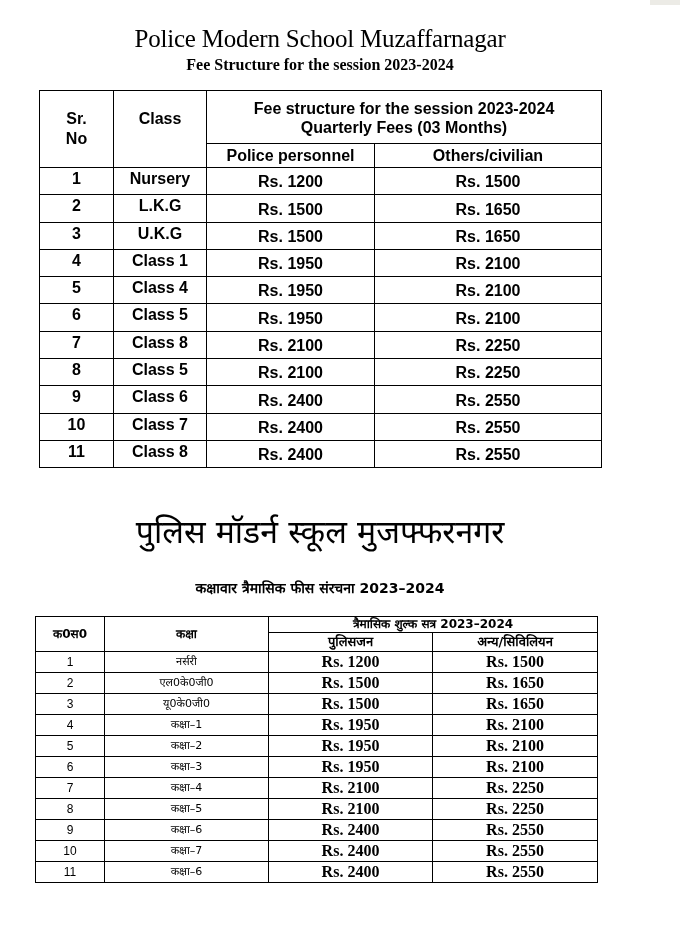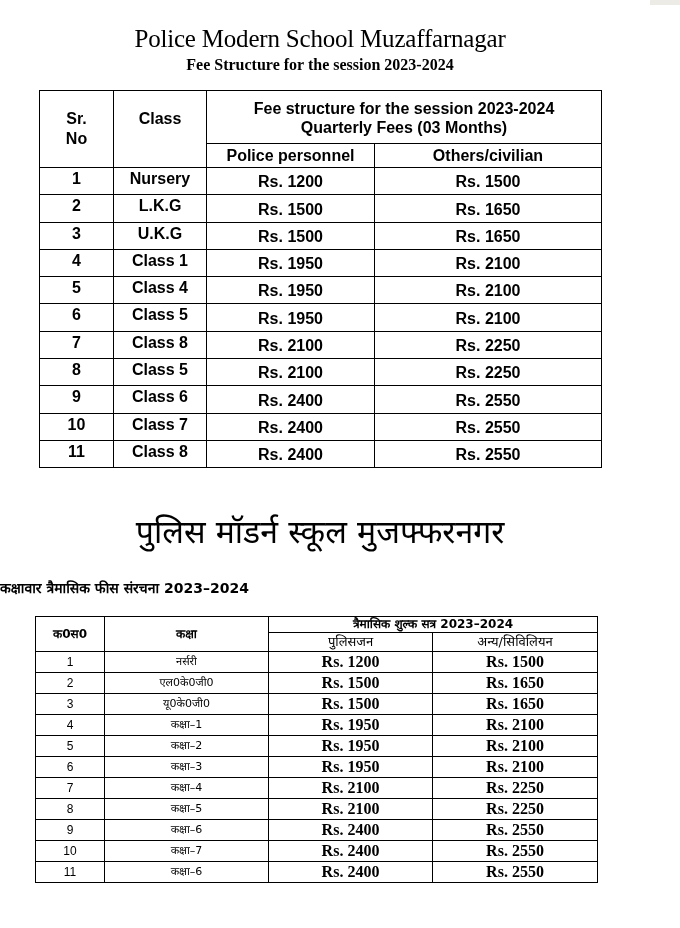--- a/index.html
+++ b/index.html
@@ -21,29 +21,29 @@
   .t1 .h-main { height: 50px; line-height: 19px; padding-top: 2px; }
   .t1 .h-sr { vertical-align: top; padding-top: 18px; line-height: 20px; }
   .t1 .h-class { vertical-align: top; padding-top: 18px; line-height: 20px; }
   .t1 .h-sub { height: 23px; line-height: 23px; }
   .t1 td { height: 26.3px; font-size: 16px; }
   .t1 td.srno, .t1 td.cls { vertical-align: top; line-height: 22px; }
   .t1 td.fee { vertical-align: bottom; line-height: 24px; }
 
   .title2 { position: absolute; left: 0; width: 640px; top: 512px; text-align: center;
     font-family: "DejaVu Sans", sans-serif; font-size: 32px; line-height: 40px; }
-  .sub2 { position: absolute; left: 0; width: 640px; top: 578px; 
+  .sub2 { position: absolute; left: 0; width: 640px; top: 578px; text-align: center;
     font-family: "DejaVu Sans", sans-serif; font-weight: bold; font-size: 14px; line-height: 20px; }
 
   
   .t2 { left: 35px; top: 616px; font-family: "Liberation Sans", sans-serif; }
   .t2 col.c1 { width: 69px; } .t2 col.c2 { width: 164px; } .t2 col.c3 { width: 164px; } .t2 col.c4 { width: 165px; }
   .t2 th { font-family: "DejaVu Sans", sans-serif; font-weight: bold; font-size: 12px; }
   .t2 .h-main { height: 15px; line-height: 15px; }
-  .t2 .h-sub { height: 18px; line-height: 18px; font-weight: normal; font-size: 13px; }
+  .t2 .h-sub { height: 18px; line-height: 18px; font-weight: bold; font-size: 13px; }
   .t2 .h-sr, .t2 .h-class { line-height: 16px; }
   .t2 td { height: 18.6px; line-height: 18px; }
   .t2 td.srno { font-size: 12px; }
   .t2 td.cls { font-family: "DejaVu Sans", sans-serif; font-size: 11px; }
   .t2 td.fee { font-family: "Liberation Serif", serif; font-weight: bold; font-size: 16px; line-height: 20px; }
 </style>
 </head>
 <body>
 
 <div class="corner-mark"></div>

